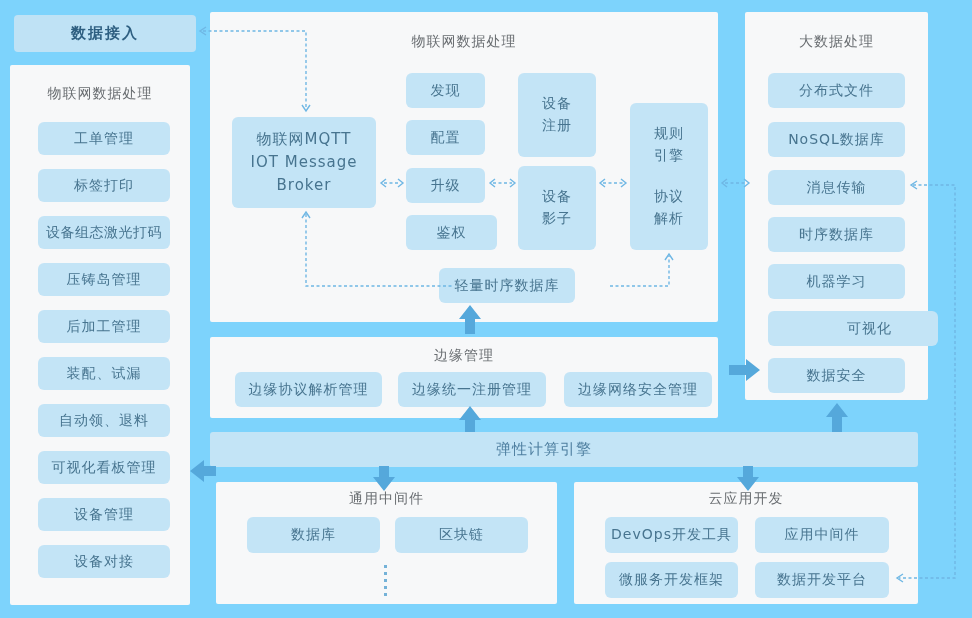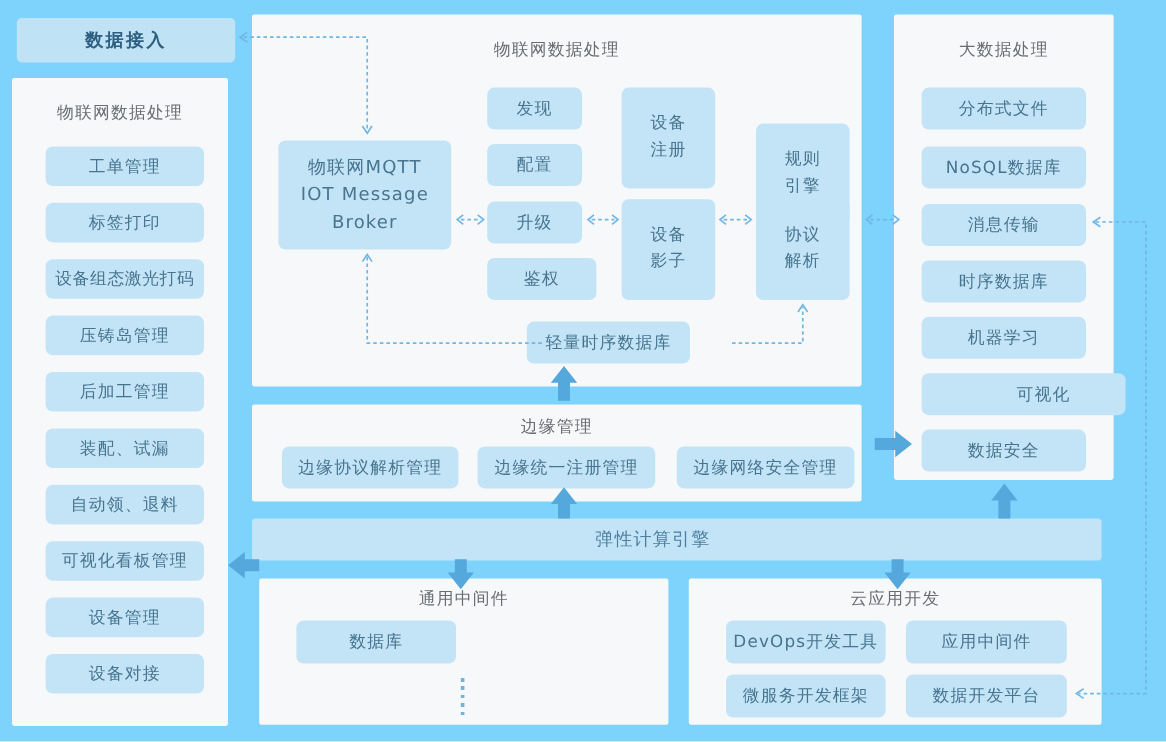--- a/index.html
+++ b/index.html
@@ -95,20 +95,21 @@
     <div class="box" style="left:354px;top:35px;width:148px;height:35px;">边缘网络安全管理</div>
   </div>
 
   <div id="compute-bar">
     <span>弹性计算引擎</span>
   </div>
 
   <div class="panel" style="left:216px;top:482px;width:341px;height:122px;">
     <div class="panel-title" style="top:8px;">通用中间件</div>
     <div class="box" style="left:31px;top:35px;width:133px;height:36px;">数据库</div>
+    <div class="box" style="left:179px;top:35px;width:133px;height:36px;">区块链</div>
   </div>
   <div class="v-ellipsis"></div>
 
   <div class="panel" style="left:574px;top:482px;width:344px;height:122px;">
     <div class="panel-title" style="top:8px;">云应用开发</div>
     <div class="box" style="left:31px;top:35px;width:133px;height:36px;">DevOps开发工具</div>
     <div class="box" style="left:181px;top:35px;width:134px;height:36px;">应用中间件</div>
     <div class="box" style="left:31px;top:80px;width:133px;height:36px;">微服务开发框架</div>
     <div class="box" style="left:181px;top:80px;width:134px;height:36px;">数据开发平台</div>
   </div>

